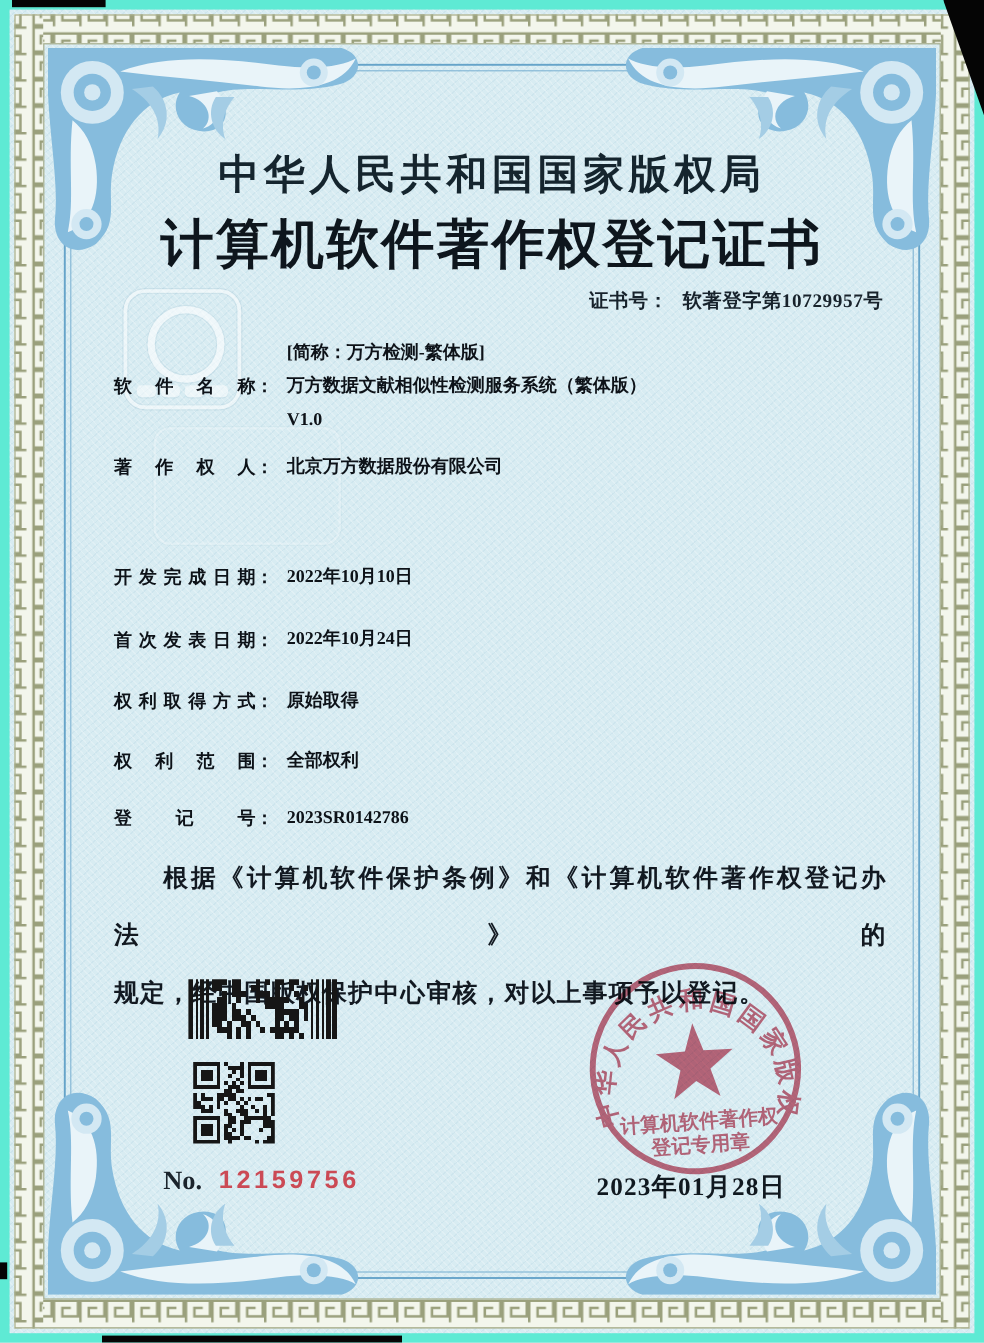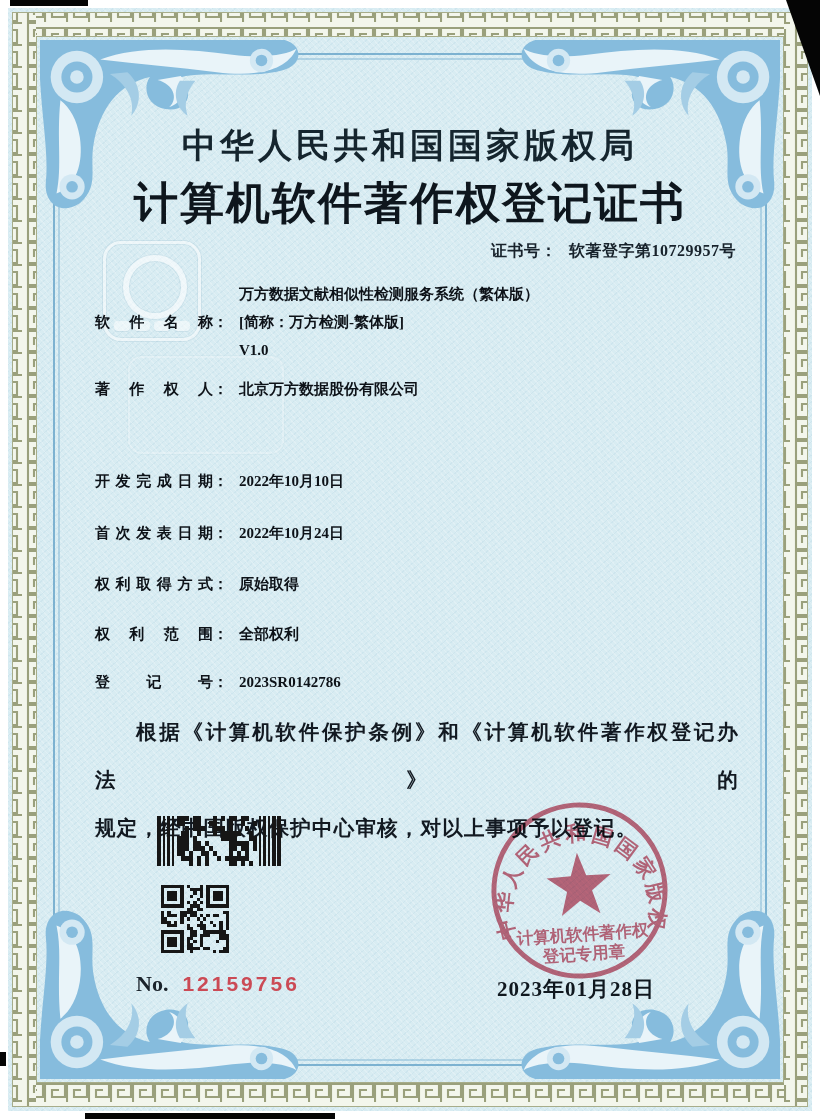--- a/index.html
+++ b/index.html
@@ -1,18 +1,18 @@
 <!DOCTYPE html>
 <html><head>
 <meta charset="utf-8">
 <style>
   html,body{margin:0;padding:0;background:#e8e8e8;}
   .page{
     position:relative; width:820px; height:1119px; overflow:hidden;
-    background:#ffffff;
+    background:#5eead4;
     font-family:"Liberation Serif","DejaVu Serif",serif;
   }
   
   .paper{
     position:absolute; left:8px; top:8px; right:8px; bottom:8px;
     background:#d8ecf2;
   }
   .paper::before{
     content:""; position:absolute; inset:0;
     background:
@@ -163,22 +163,22 @@
   <div class="authority">中华人民共和国国家版权局</div>
   <div class="cert-title">计算机软件著作权登记证书</div>
   <div class="certno">
     <span>证书号：</span><span style="display:inline-block;width:12px"></span><span>软著登字第10729957号</span>
   </div>
 
   <div class="row" style="top:280px">
     <span class="lab">软件名称</span>
     <span class="colon">：</span>
     <span class="val">
+      <div>[简称：万方检测-繁体版]</div>
       <div>万方数据文献相似性检测服务系统（繁体版）</div>
-      <div>[简称：万方检测-繁体版]</div>
       <div>V1.0</div>
     </span>
   </div>
   <div class="row" style="top:375px">
     <span class="lab">著作权人</span>
     <span class="colon">：</span>
     <span class="val">北京万方数据股份有限公司</span>
   </div>
   <div class="row" style="top:467px">
     <span class="lab">开发完成日期</span>

